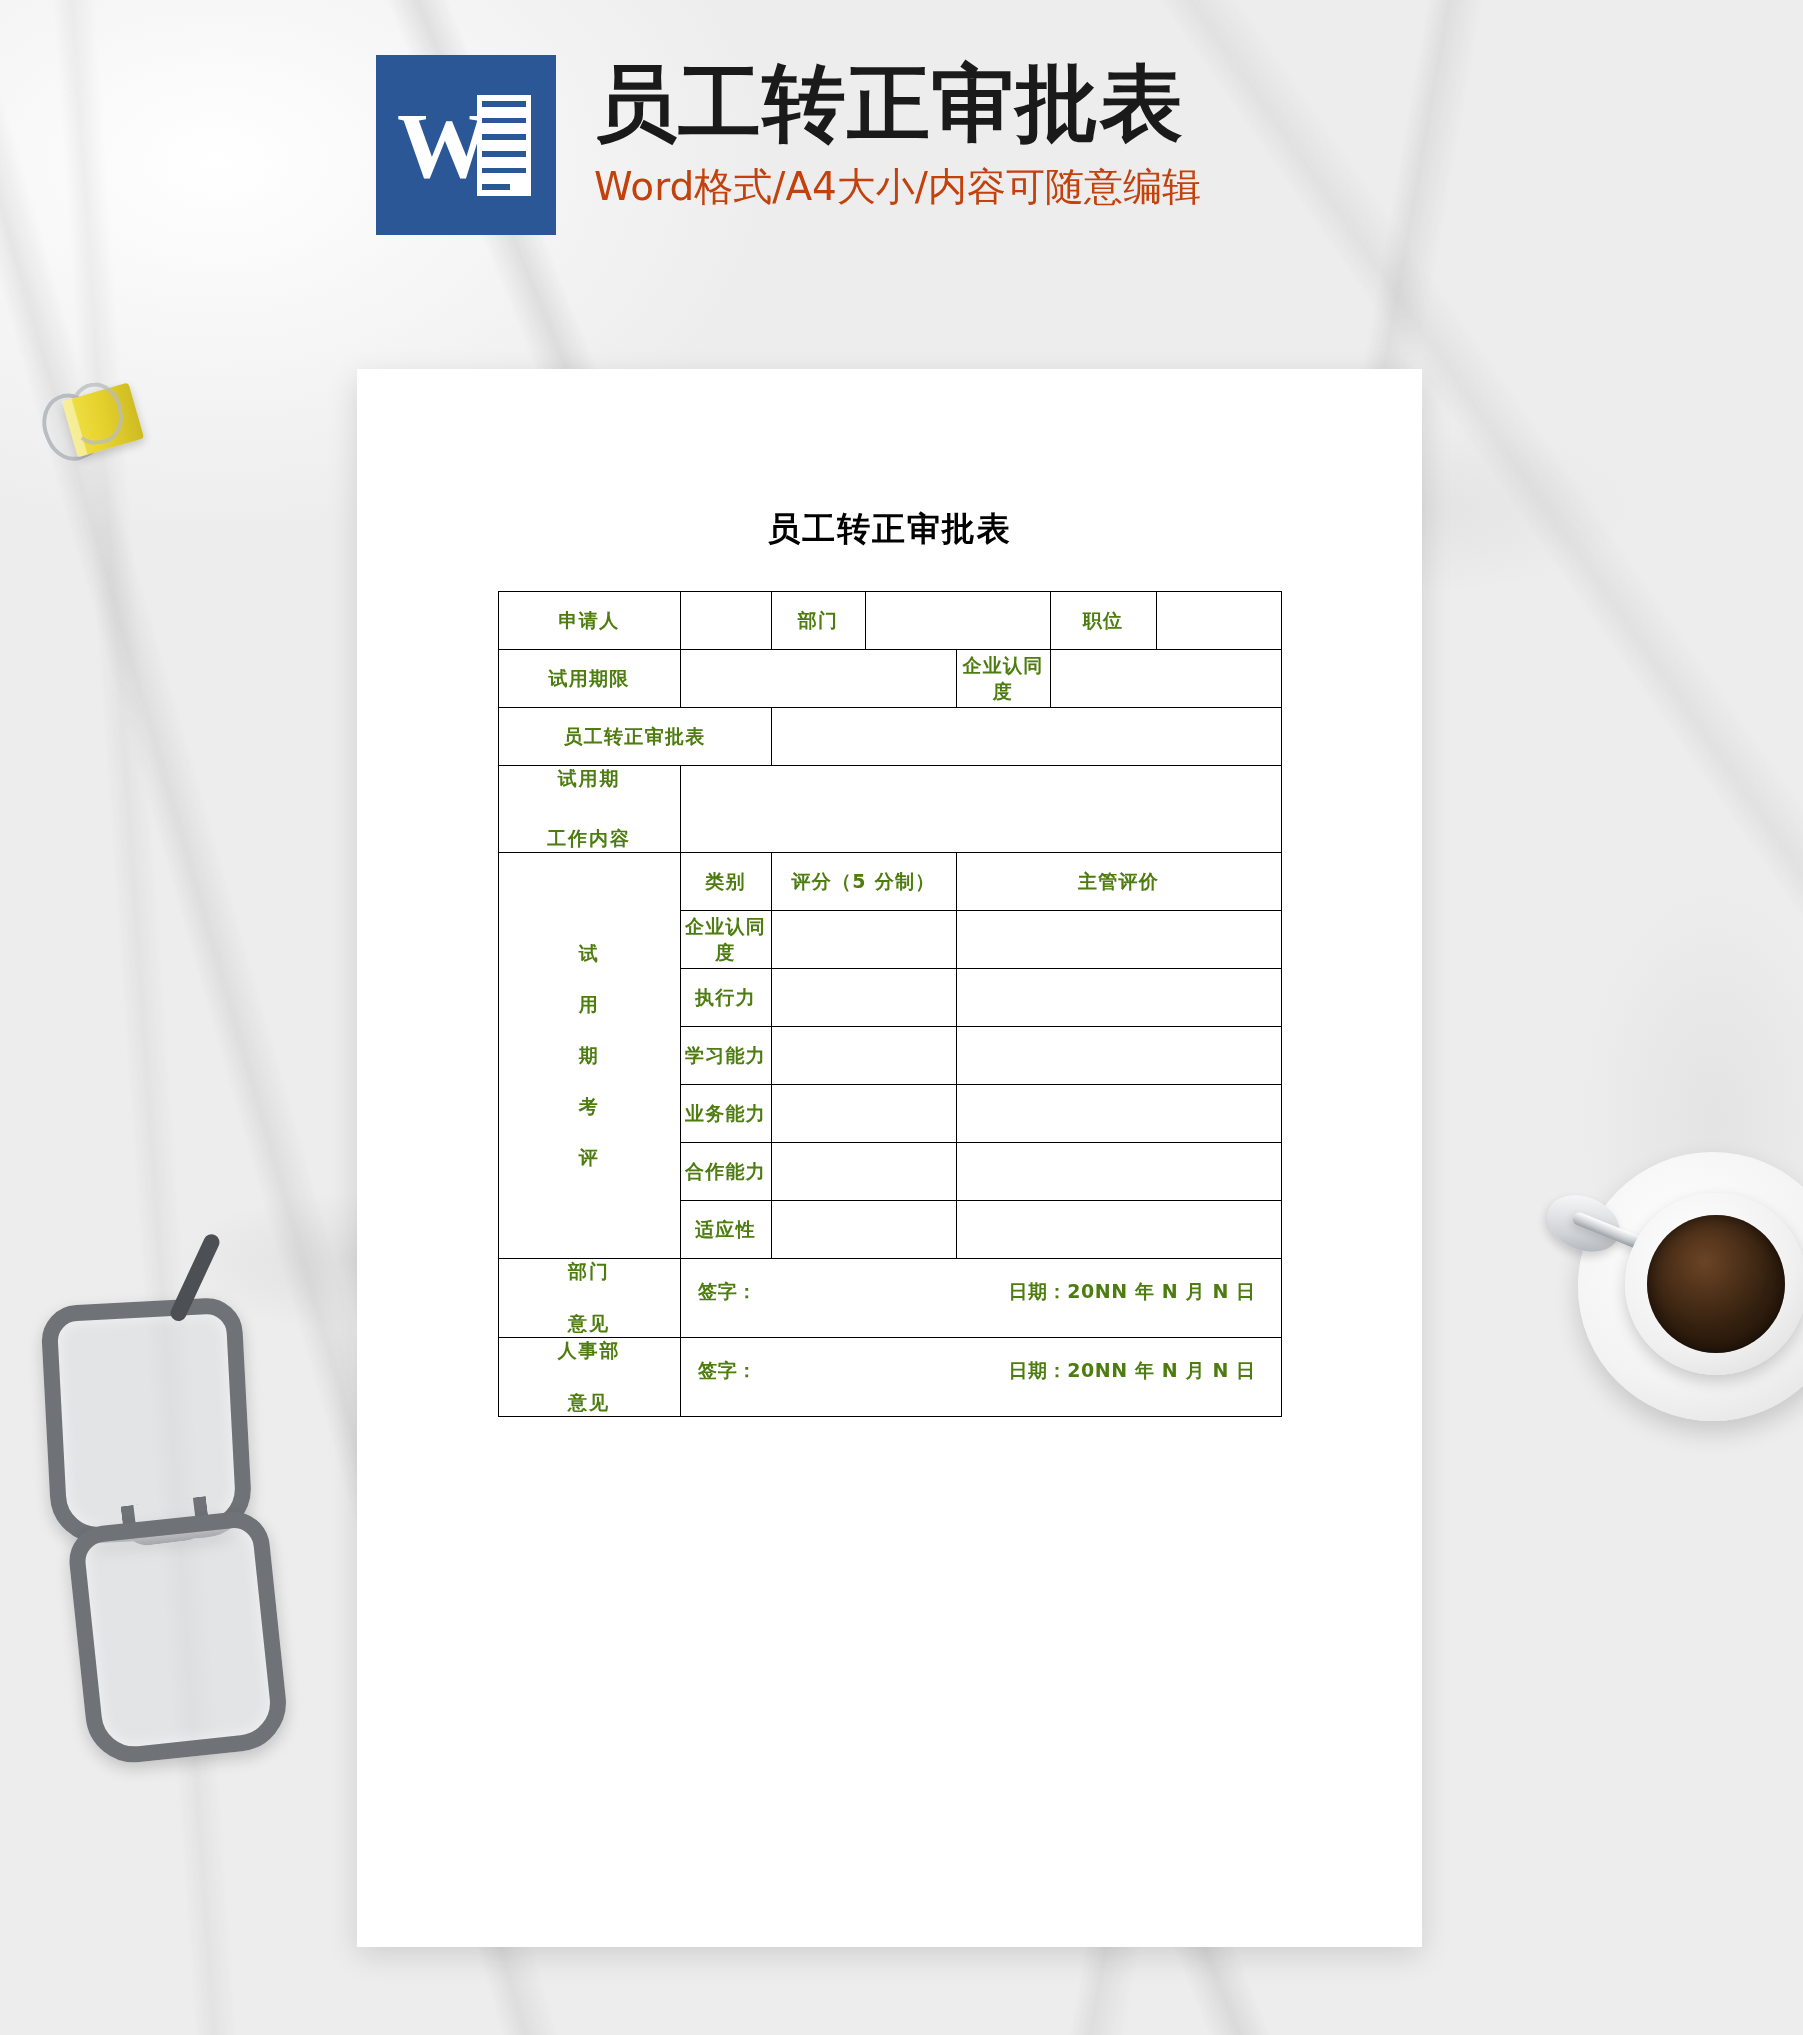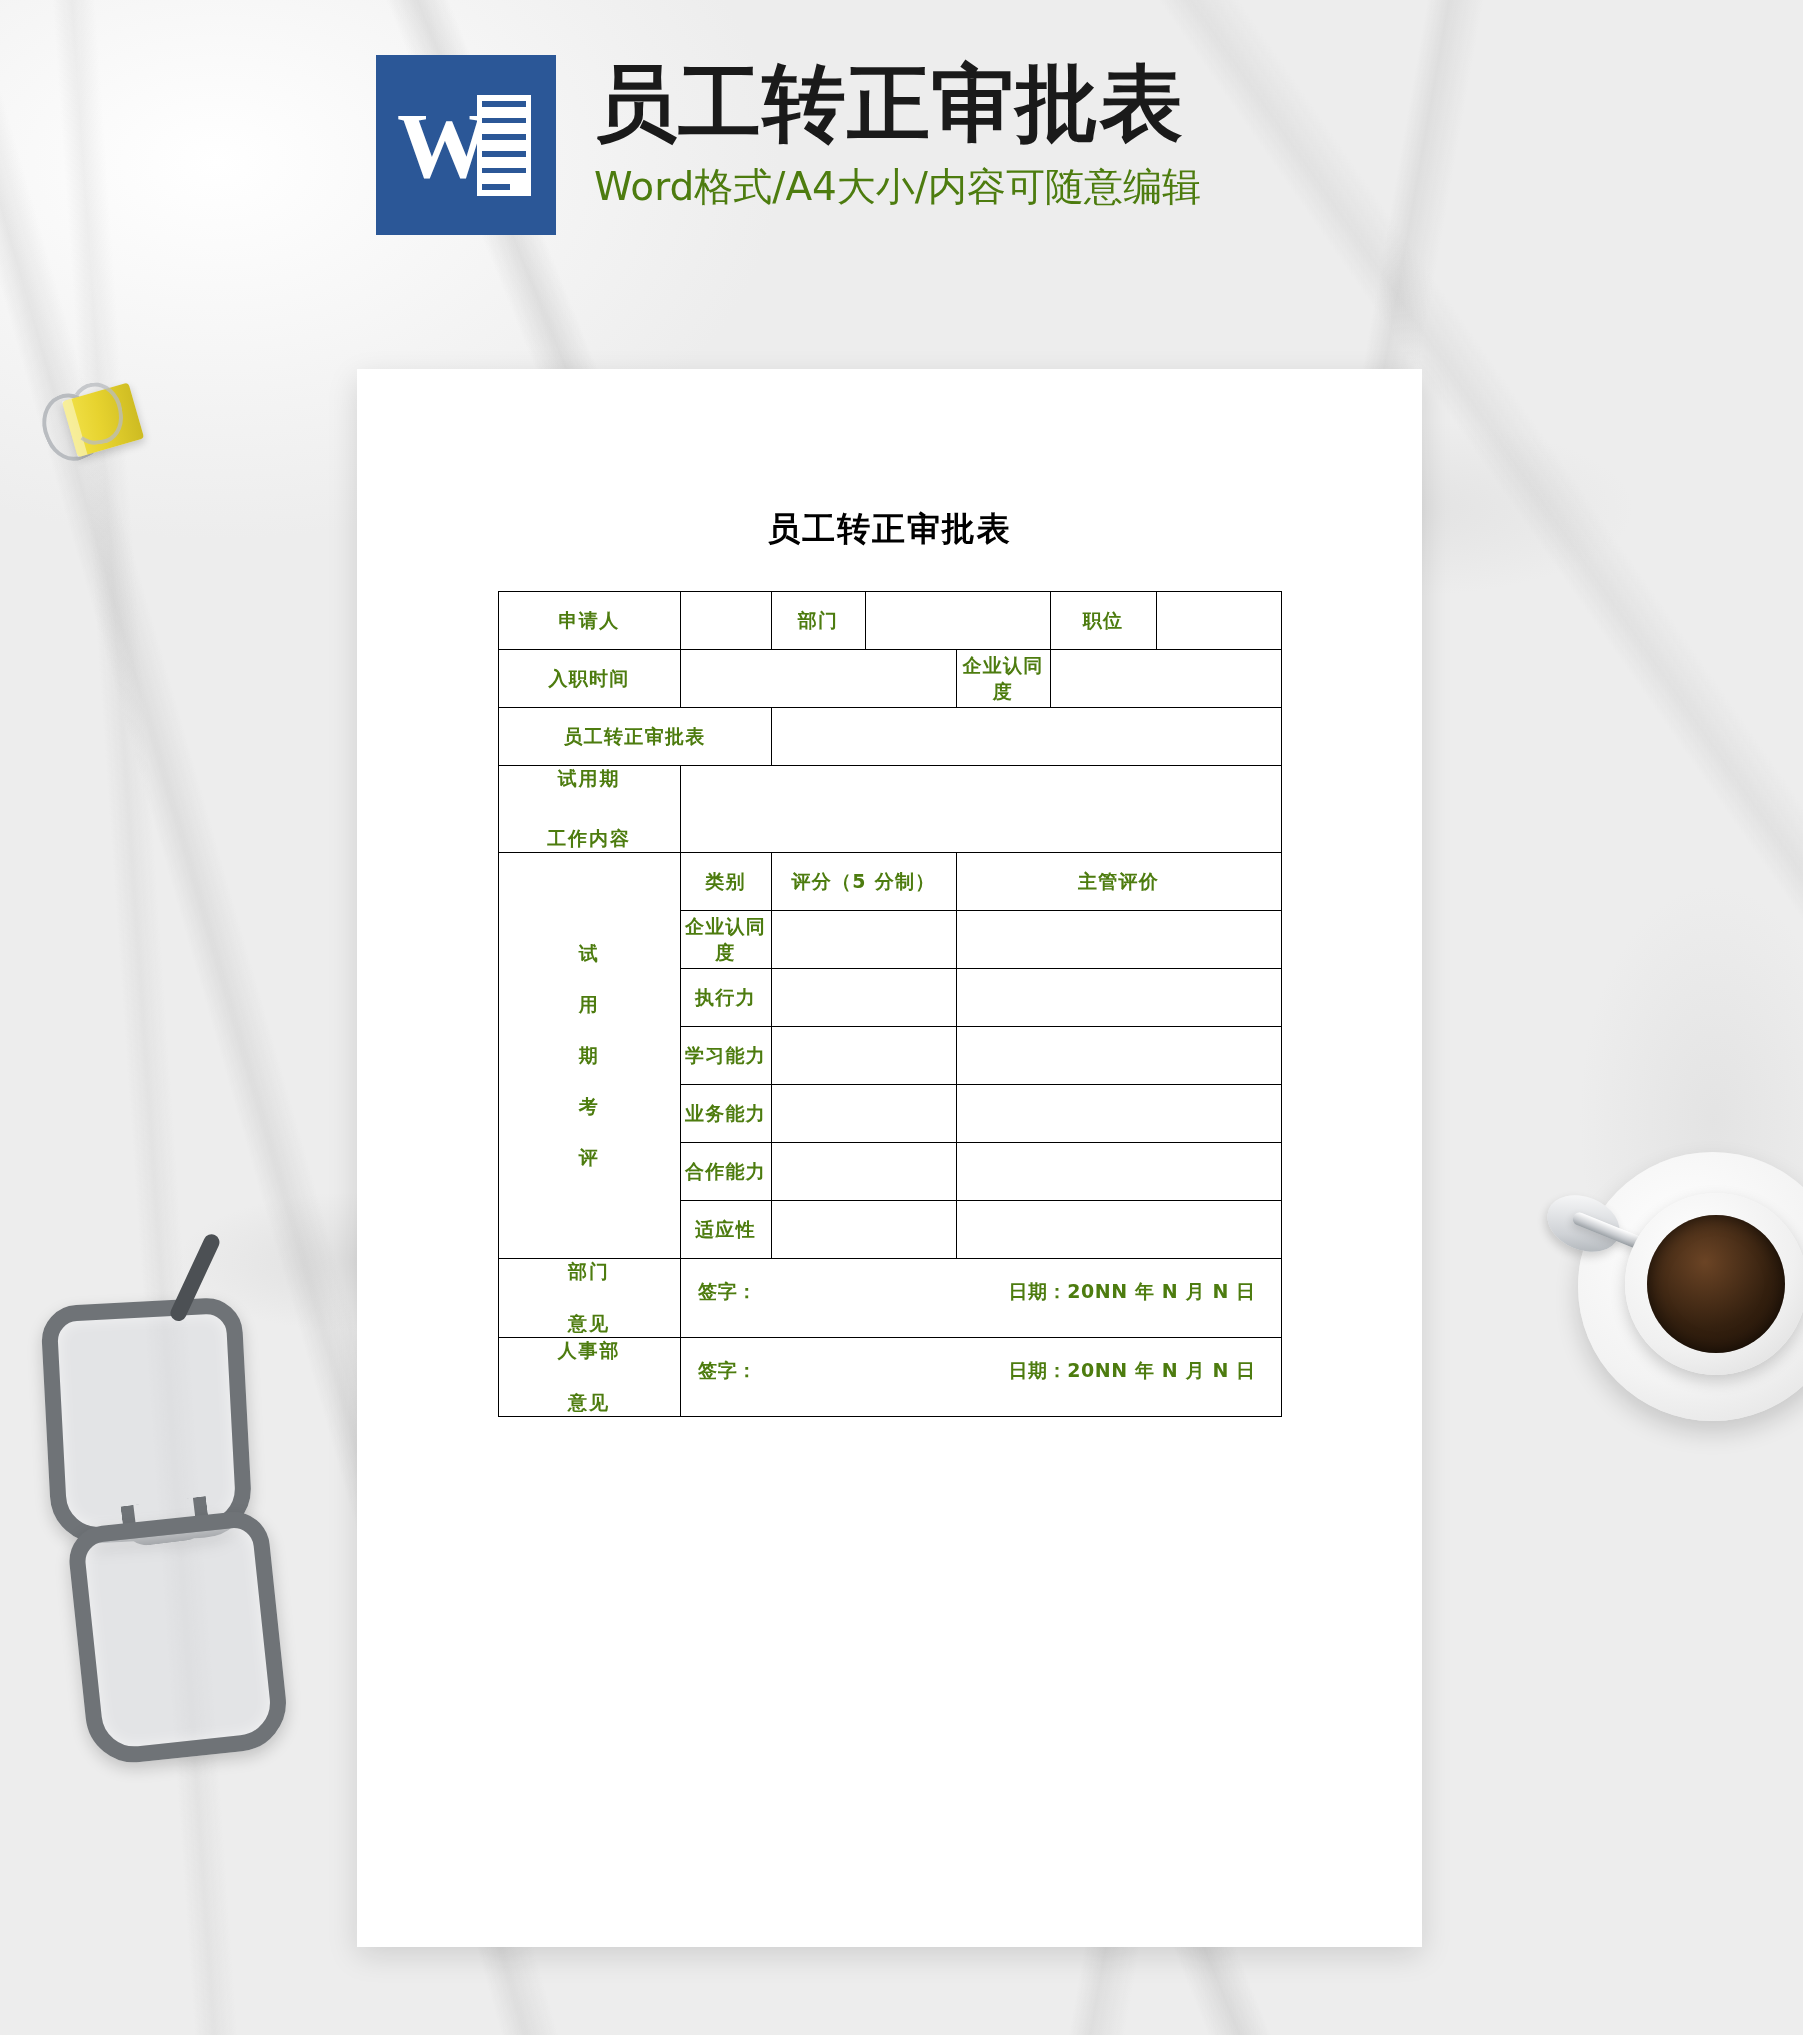--- a/index.html
+++ b/index.html
@@ -99,21 +99,21 @@
     font-weight: bold;
     color: #1a1a1a;
     line-height: 1.08;
     letter-spacing: 1.3px;
     white-space: nowrap;
     font-family: "DejaVu Sans", sans-serif;
   }
   .header-sub {
     margin-top: 11.3px;
     font-size: 39px;
-    color: #4d7c0f;
+    color: #c2410c;
     white-space: nowrap;
     font-family: "DejaVu Sans", sans-serif;
   }
 
   
   .paper {
     position: absolute;
     left: 357px;
     top: 369px;
     width: 1065px;
@@ -403,21 +403,21 @@
         <tr>
       <td class="lbl" colspan="2">申请人</td>
       <td class="blank" colspan="1"></td>
       <td class="lbl" colspan="1">部门</td>
       <td class="blank" colspan="2"></td>
       <td class="lbl">职位</td>
       <td class="blank"></td>
     </tr>
 
     <tr>
-      <td class="lbl" colspan="2">入职时间</td>
+      <td class="lbl" colspan="2">试用期限</td>
       <td class="blank" colspan="3"></td>
       <td class="lbl" colspan="1">企业认同度</td>
       <td class="blank" colspan="2"></td>
     </tr>
 
     <tr>
       <td class="lbl" colspan="3">员工转正审批表</td>
       <td class="blank" colspan="5"></td>
     </tr>
 

